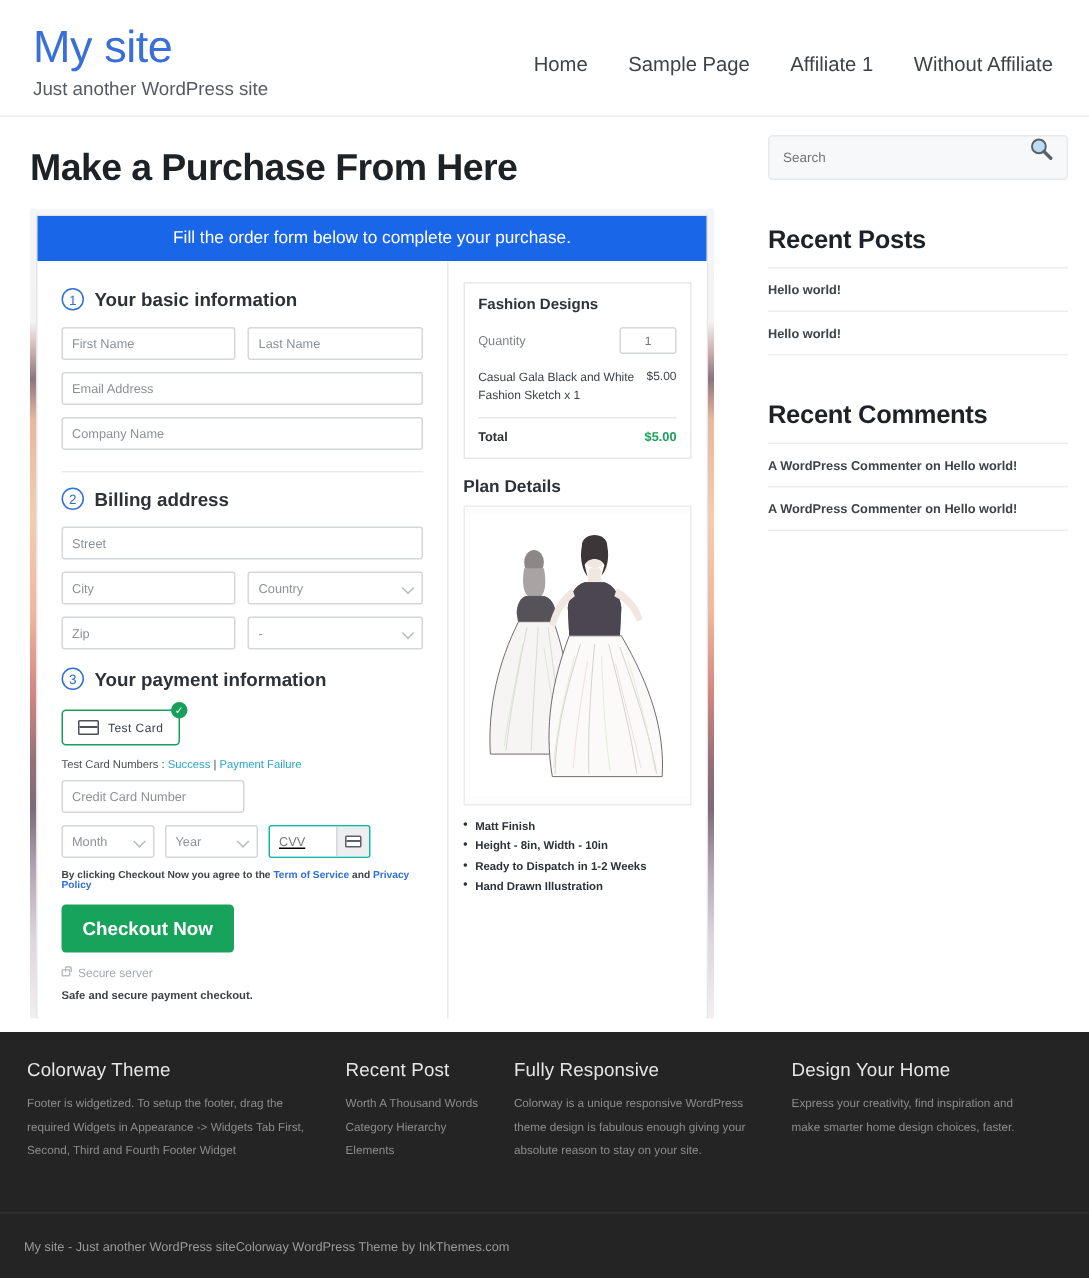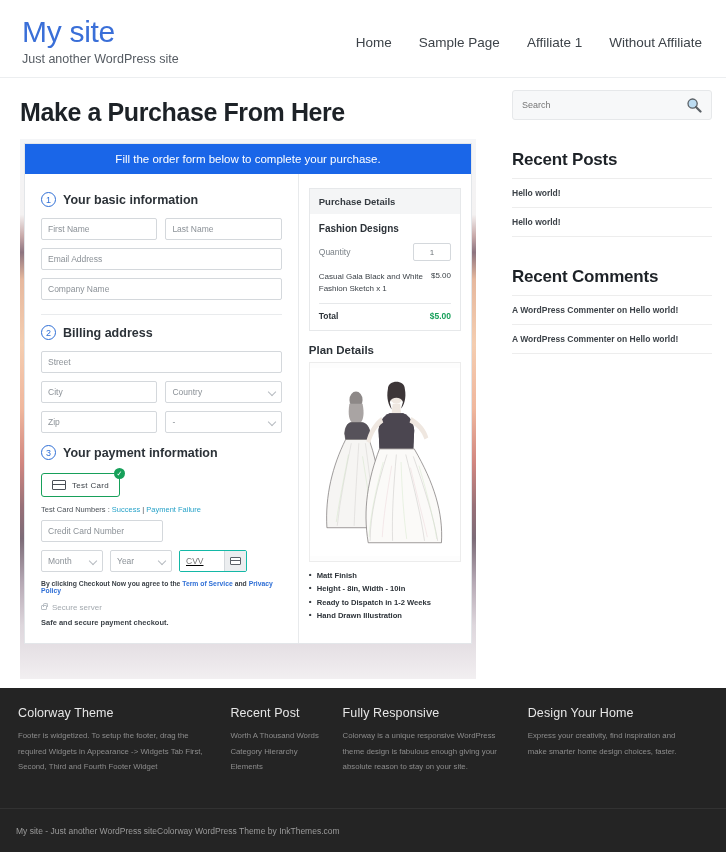--- a/index.html
+++ b/index.html
@@ -236,21 +236,21 @@
   .plan-feats li {
     font-size: 7.6px; font-weight: 700; color: #2c3238;
     line-height: 1.75; padding-left: 8px; position: relative;
   }
   .plan-feats li:before {
     content: "•"; position: absolute; left: 0; top: -1px; font-size: 8px;
   }
 
   
   .search-box {
-    display: flex; align-items: center;
+    display: flex; 
     height: 30px; background: #f7f8f9;
     border: 1px solid #e6e8ea; border-radius: 3px;
     padding: 0 9px; margin: 0 14px 0 12px;
   }
   .search-input {
     flex: 1; border: 0; background: transparent; outline: none;
     font-size: 9px; color: #6d7479;
     font-family: "Liberation Sans", sans-serif;
   }
   .search-icon { width: 16px; height: 16px; flex: none; }
@@ -391,31 +391,31 @@
                 <span class="cvv-icon">
                     <i></i>
                   </span>
               </div>
             </div>
 
             <div class="terms">
               <span>By clicking Checkout Now you agree to the </span><a href="#">Term of Service</a><span> and </span><a href="#">Privacy Policy</a>
             </div>
 
+            <button class="checkout-btn">Checkout Now</button>
 
             <div class="secure-line">
               <span class="lock"></span>
               <span>Secure server</span>
             </div>
             <div class="safe-note">Safe and secure payment checkout.</div>
           </div>
 
           <div class="form-right">
             <div class="pd-box">
-              <div class="pd-head">Purchase Details</div>
               <div class="pd-body">
                 <div class="pd-product">Fashion Designs</div>
                 <div class="pd-qty-row">
                   <span class="pd-qty-label">Quantity</span>
                   <input class="qty-input" value="1" style="">
                 </div>
                 <div class="pd-item-row">
                   <span class="pd-item-name">Casual Gala Black and White Fashion Sketch x 1</span>
                   <span class="pd-item-price">$5.00</span>
                 </div>

